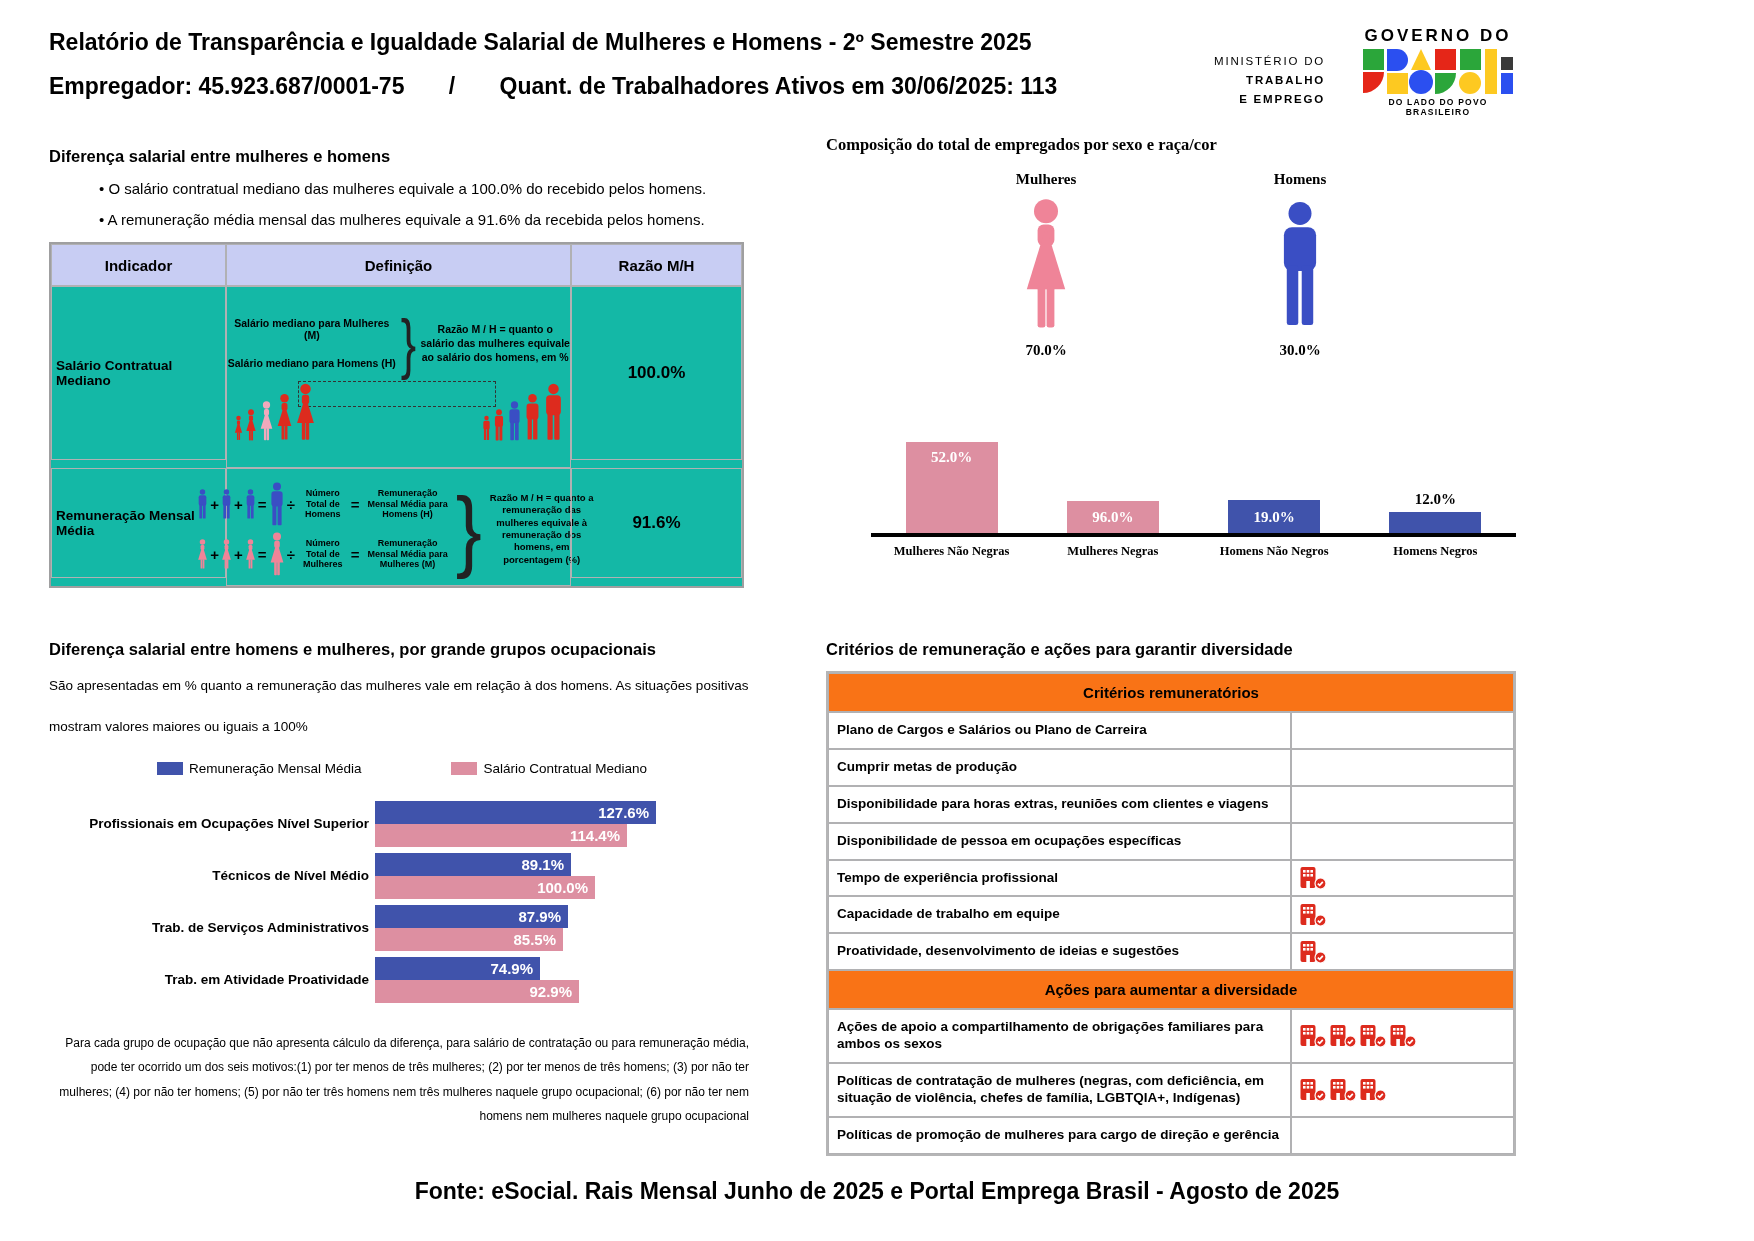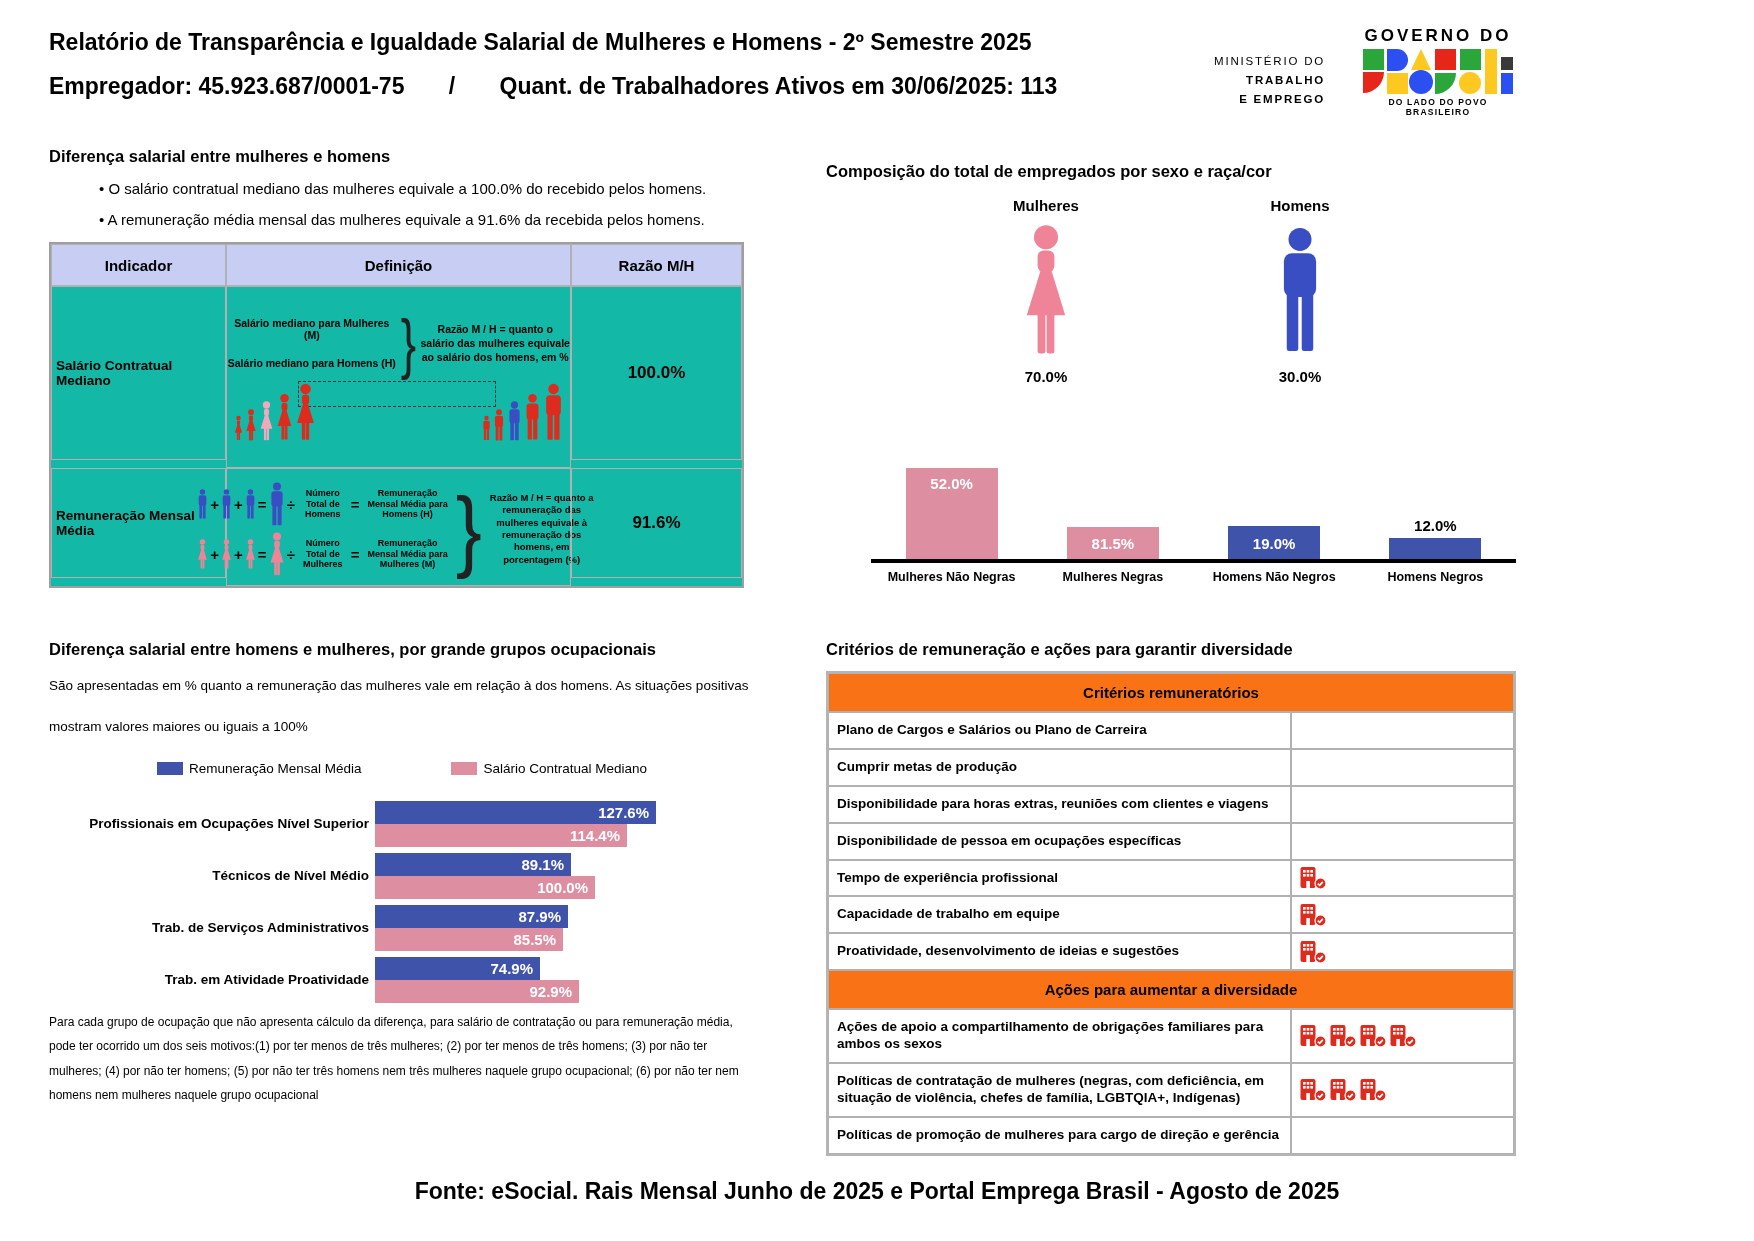--- a/index.html
+++ b/index.html
@@ -44,21 +44,21 @@
   .dashbox{position:absolute;left:64px;width:196px;top:6px;height:24px;border:1.6px dashed #333;}
   .def2wrap{display:flex;align-items:center;gap:2px;}
   .formulas{display:flex;flex-direction:column;gap:6px;}
   .formula{display:flex;align-items:center;gap:2px;}
   .op{font-weight:bold;font-size:15px;line-height:1;}
   .ftxt{font-size:9px;font-weight:bold;text-align:center;line-height:1.15;}
   .ftxt.d{width:52px;} .ftxt.r{width:92px;}
   .brace2{font-size:78px;font-weight:200;color:#222;transform:scaleY(1.15);line-height:0.9;}
   .def2note{font-size:9.5px;font-weight:bold;width:116px;text-align:center;line-height:1.3;}
   
-  .sec-comp{position:absolute;left:826px;top:162px;width:694px;}
+  .sec-comp{position:absolute;left:826px;top:135px;width:694px;font-family:Liberation Serif, serif;}
   .comp-people{display:flex;justify-content:space-between;padding:0 110px;margin-top:16px;}
   .comp-col{width:220px;text-align:center;}
   .comp-name{font-size:15px;font-weight:bold;}
   .comp-col svg{display:block;margin:10px auto 0;}
   .comp-pct{font-size:15px;font-weight:bold;margin-top:12px;}
   .comp-chart{margin-top:24px;margin-left:45px;width:645px;}
   .comp-bars{display:flex;align-items:flex-end;height:150px;border-bottom:4px solid #000;}
   .cslot{flex:1;display:flex;flex-direction:column;justify-content:flex-end;align-items:center;}
   .cbar{width:92px;position:relative;}
   .cbar .vl{position:absolute;left:0;right:0;text-align:center;color:#fff;font-weight:bold;font-size:15px;}
@@ -72,21 +72,21 @@
   .occ-legend{display:flex;justify-content:center;gap:90px;margin-top:10px;}
   .lg-item{display:flex;align-items:center;gap:6px;font-size:13.5px;}
   .lg-sw{width:26px;height:13px;display:inline-block;}
   .occ-chart{margin-top:22px;}
   .ogroup{display:flex;align-items:center;min-height:52px;}
   .olabel{width:320px;text-align:right;padding-right:6px;font-size:13.5px;font-weight:bold;}
   .obars{flex:1;display:flex;flex-direction:column;}
   .obar{height:23px;position:relative;}
   .obar .vl{position:absolute;right:7px;top:50%;transform:translateY(-50%);
             color:#fff;font-weight:bold;font-size:15px;}
-  .occ-foot{font-size:12px;line-height:2.05;margin-top:4px;width:700px;}
+  .occ-foot{font-size:12px;line-height:2.05;margin-top:25px;width:700px;text-align:right;}
   
   .sec-crit{position:absolute;left:826px;top:640px;width:690px;}
   .crit-table{margin-top:12px;border:2.5px solid #b5b5b6;}
   .crit-h{background:#f97316;border:1.5px solid #b1b1b3;text-align:center;
           font-size:15px;font-weight:bold;padding:10px 4px;}
   .crit-row{display:flex;}
   .crit-lab{flex:1;border:1.5px solid #b1b1b3;font-size:13.5px;font-weight:bold;
             padding:9px 8px;display:flex;align-items:center;line-height:1.25;}
   .crit-ic{width:205px;border:1.5px solid #b1b1b3;display:flex;align-items:center;
            gap:3px;padding:4px 8px;}
@@ -288,21 +288,21 @@
     </div>
     <div class="comp-chart">
       <div class="comp-bars" id="comp-bars">
           <div class="cslot">
             <div class="cbar" style="height:91px;background:#dd8fa1">
               <span class="vl" style="top:7px;">52.0%</span>
             </div>
           </div>
           <div class="cslot">
             <div class="cbar" style="height:32px;background:#dd8fa1">
-              <span class="vl" style="top:50%;transform:translateY(-50%);">81.5%</span>
+              <span class="vl" style="top:50%;transform:translateY(-50%);">96.0%</span>
             </div>
           </div>
           <div class="cslot">
             <div class="cbar" style="height:33px;background:#4053ab">
               <span class="vl" style="top:50%;transform:translateY(-50%);">19.0%</span>
             </div>
           </div>
           <div class="cslot">
             <div class="coutlab">12.0%</div>
             <div class="cbar" style="height:21px;background:#4053ab"></div>

